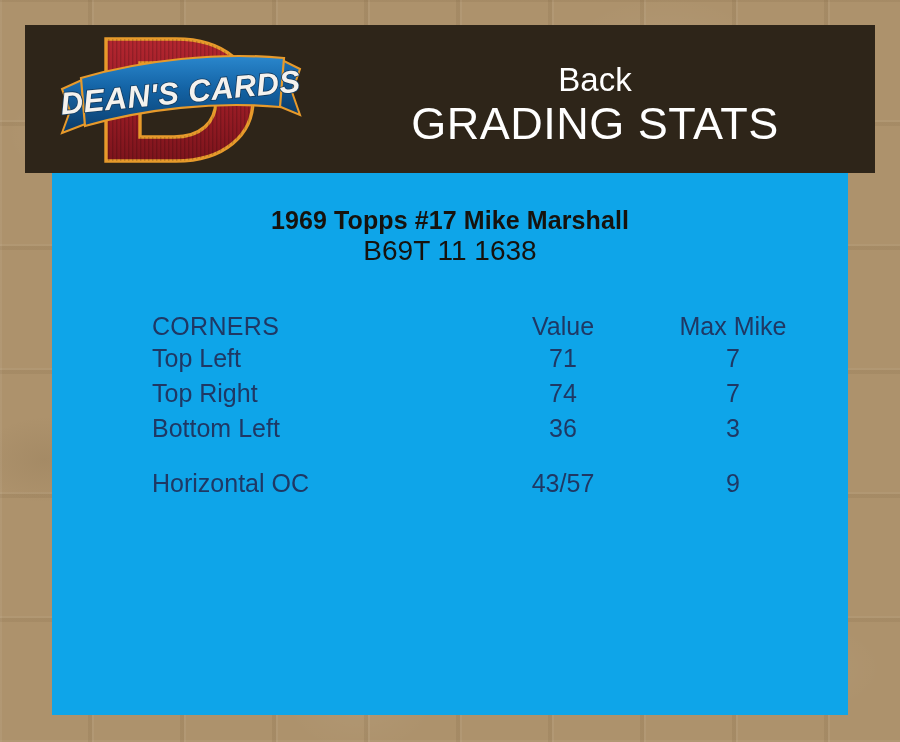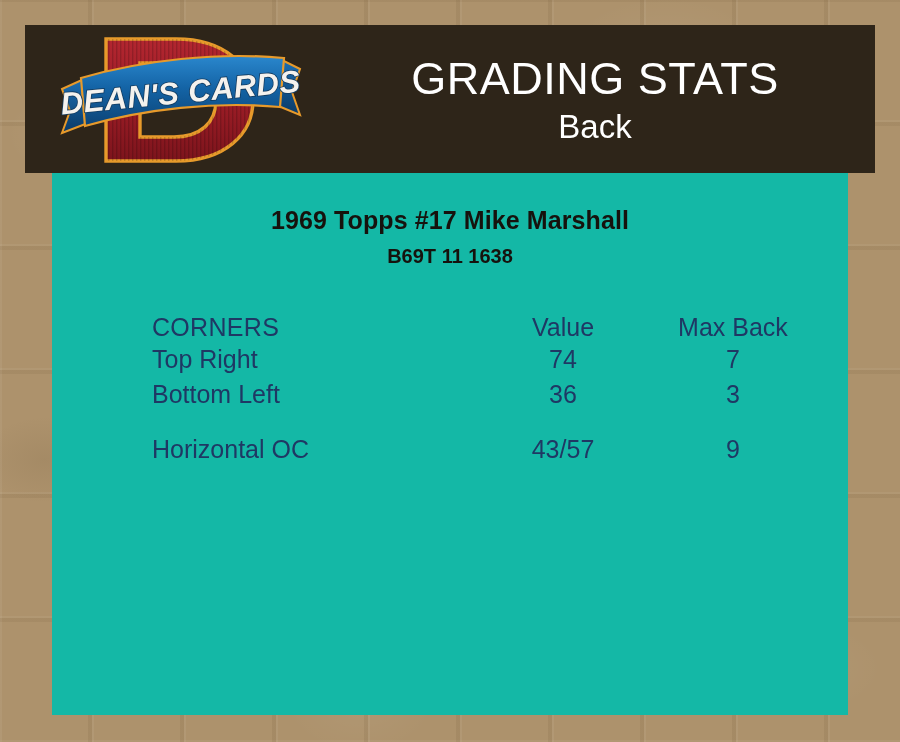--- a/index.html
+++ b/index.html
@@ -96,37 +96,36 @@
     margin-top: 4px;
   }
 
   
   #content-panel {
     position: absolute;
     left: 52px;
     top: 173px;
     width: 796px;
     height: 542px;
-    background: #14b8a6;
+    background: #0ea5e9;
   }
 
   #card-title {
     margin-top: 33px;
     text-align: center;
     color: #16120d;
     font-size: 25px;
     font-weight: bold;
     letter-spacing: 0.1px;
   }
   #card-id {
-    margin-top: 10px;
     text-align: center;
     color: #16120d;
-    font-size: 20px;
-    font-weight: 700;
+    font-size: 28px;
+    font-weight: 400;
   }
 
   
   #stats {
     margin-top: 34px;
     padding-left: 100px;
     padding-right: 30px;
   }
   .stat-table {
     border-collapse: collapse;
@@ -226,22 +225,22 @@
                    C 95 33, 170 25, 236 31
                    L 232 80
                    C 168 74, 96 82, 37 99
                    Z" fill="url(#ribbonBlue)" stroke="#e79a2b" stroke-width="2.2"></path>
           <text x="133" y="76" text-anchor="middle" transform="rotate(-5.5 133 70)" font-family="'Liberation Sans', sans-serif" font-size="31" font-weight="bold" font-style="italic" letter-spacing="0.5" fill="#f4f2ee" stroke="#123a5e" stroke-width="1.6" paint-order="stroke">DEAN'S CARDS</text>
         </g>
       </svg>
     </div>
 
     <div id="header-text">
+      <div id="grading-subtitle">Back</div>
       <div id="grading-title">GRADING STATS</div>
-      <div id="grading-subtitle">Back</div>
     </div>
 
   </div>
 
   <div id="content-panel">
 
     <div id="card-title">1969 Topps #17 Mike Marshall</div>
 
     <div id="card-id">B69T 11 1638</div>
 
@@ -250,23 +249,28 @@
         <colgroup>
           <col class="c-label">
           <col class="c-value">
           <col class="c-grade">
         </colgroup>
         <tbody>
 
           <tr class="section-head-row">
             <td class="section-title">CORNERS</td>
             <td class="col-head">Value</td>
-            <td class="col-head">Max Back</td>
-          </tr>
-
+            <td class="col-head">Max Mike</td>
+          </tr>
+
+          <tr class="data-row">
+            <td class="row-label">Top Left</td>
+            <td class="row-value">71</td>
+            <td class="row-grade">7</td>
+          </tr>
           <tr class="data-row">
             <td class="row-label">Top Right</td>
             <td class="row-value">74</td>
             <td class="row-grade">7</td>
           </tr>
           <tr class="data-row">
             <td class="row-label">Bottom Left</td>
             <td class="row-value">36</td>
             <td class="row-grade">3</td>
           </tr>

